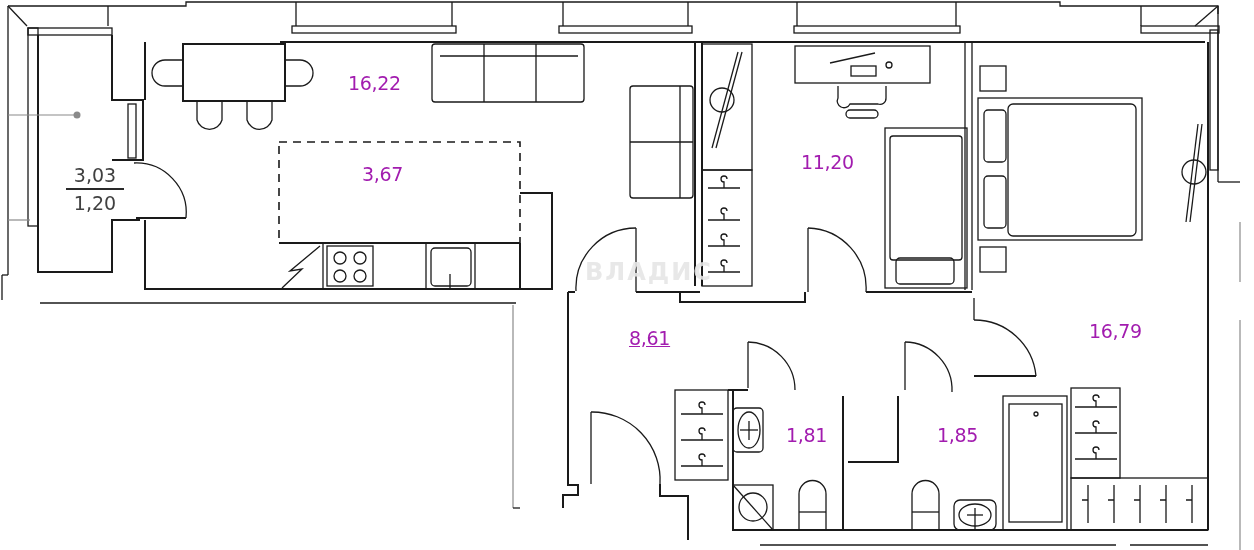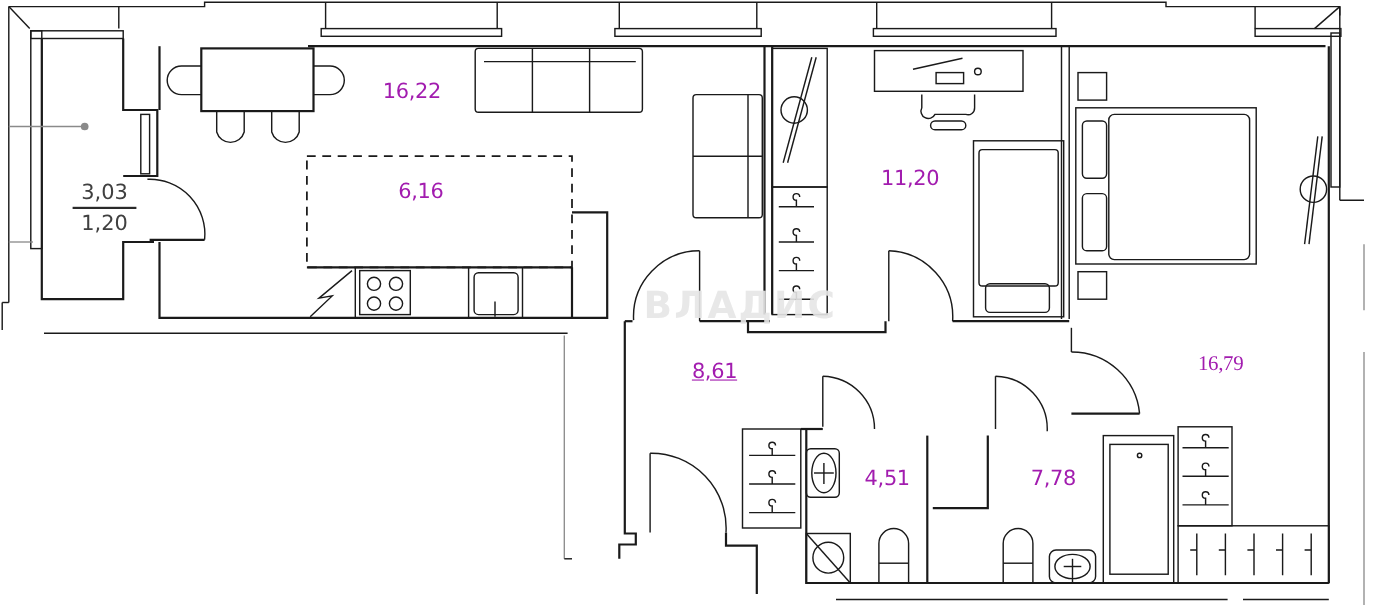--- a/index.html
+++ b/index.html
@@ -5,21 +5,21 @@
   html,body{margin:0;padding:0;background:#ffffff;}
   body{width:1254px;height:550px;overflow:hidden;position:relative;font-family:"DejaVu Sans","Liberation Sans",sans-serif;}
   #plan{position:absolute;left:0;top:0;width:1254px;height:550px;}
   .w{fill:none;stroke:#1a1a1a;stroke-width:2;}
   .t{fill:none;stroke:#1a1a1a;stroke-width:1.3;}
   .g{fill:none;stroke:#8a8a8a;stroke-width:1.2;}
   .d{fill:none;stroke:#1a1a1a;stroke-width:1.6;stroke-dasharray:8 6;}
   .label{position:absolute;font-size:19px;color:#a21caf;letter-spacing:-0.3px;white-space:nowrap;}
   .frac{position:absolute;left:54px;top:163px;width:58px;text-align:center;font-size:19px;color:#404040;line-height:24px;margin-left:12px;}
   .frac .line{height:2px;background:#2a2a2a;margin:1px 0 1px 0;}
-  .wm{position:absolute;left:585px;top:258px;font-size:34px;font-weight:bold;color:#e6e6e6;letter-spacing:2px;opacity:0.9;}
+  .wm{position:absolute;left:585px;top:258px;font-size:24px;font-weight:bold;color:#e6e6e6;letter-spacing:2px;opacity:0.9;}
 </style>
 </head>
 <body>
 
 <svg id="plan" viewBox="0 0 1254 550" xmlns="http://www.w3.org/2000/svg">
 
   <g>
     <polyline class="t" points="8,6 186,6 186,2 1060,2 1060,6 1218,6 1218,14"></polyline>
     <polyline class="t" points="8,6 27,26"></polyline>
     <polyline class="t" points="1218,6 1195,26"></polyline>
@@ -221,18 +221,18 @@
 
 <div class="wm">ВЛАДИС</div>
 
 <div class="frac">
   <div>3,03</div>
   <div class="line"></div>
   <div>1,20</div>
 </div>
 
 <div class="label" style="left:348px;top:72px;">16,22</div>
-<div class="label" style="left:362px;top:163px;">6,16</div>
+<div class="label" style="left:362px;top:163px;">3,67</div>
 <div class="label" style="left:801px;top:151px;text-align:center;">11,20</div>
 <div class="label" style="left:629px;top:327px;text-decoration:underline;">8,61</div>
-<div class="label" style="left:786px;top:424px;">4,51</div>
-<div class="label" style="left:937px;top:424px;">7,78</div>
-<div class="label" style="left:1089px;top:320px;font-family:Liberation Serif, serif;">16,79</div>
+<div class="label" style="left:786px;top:424px;">1,81</div>
+<div class="label" style="left:937px;top:424px;">1,85</div>
+<div class="label" style="left:1089px;top:320px;">16,79</div>
 
 </body></html>

